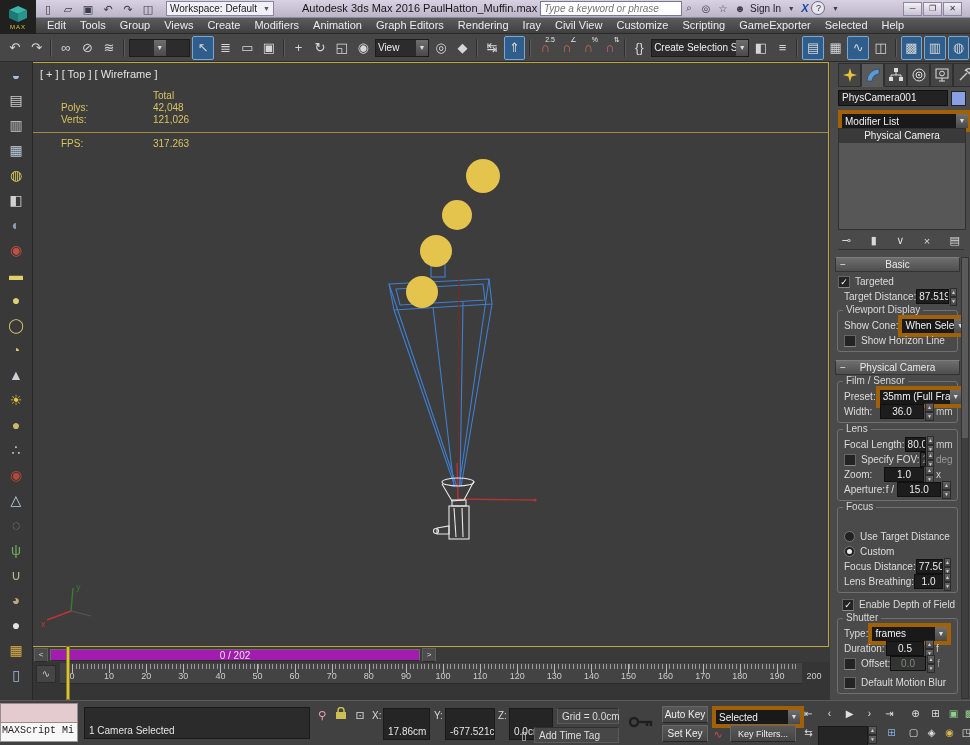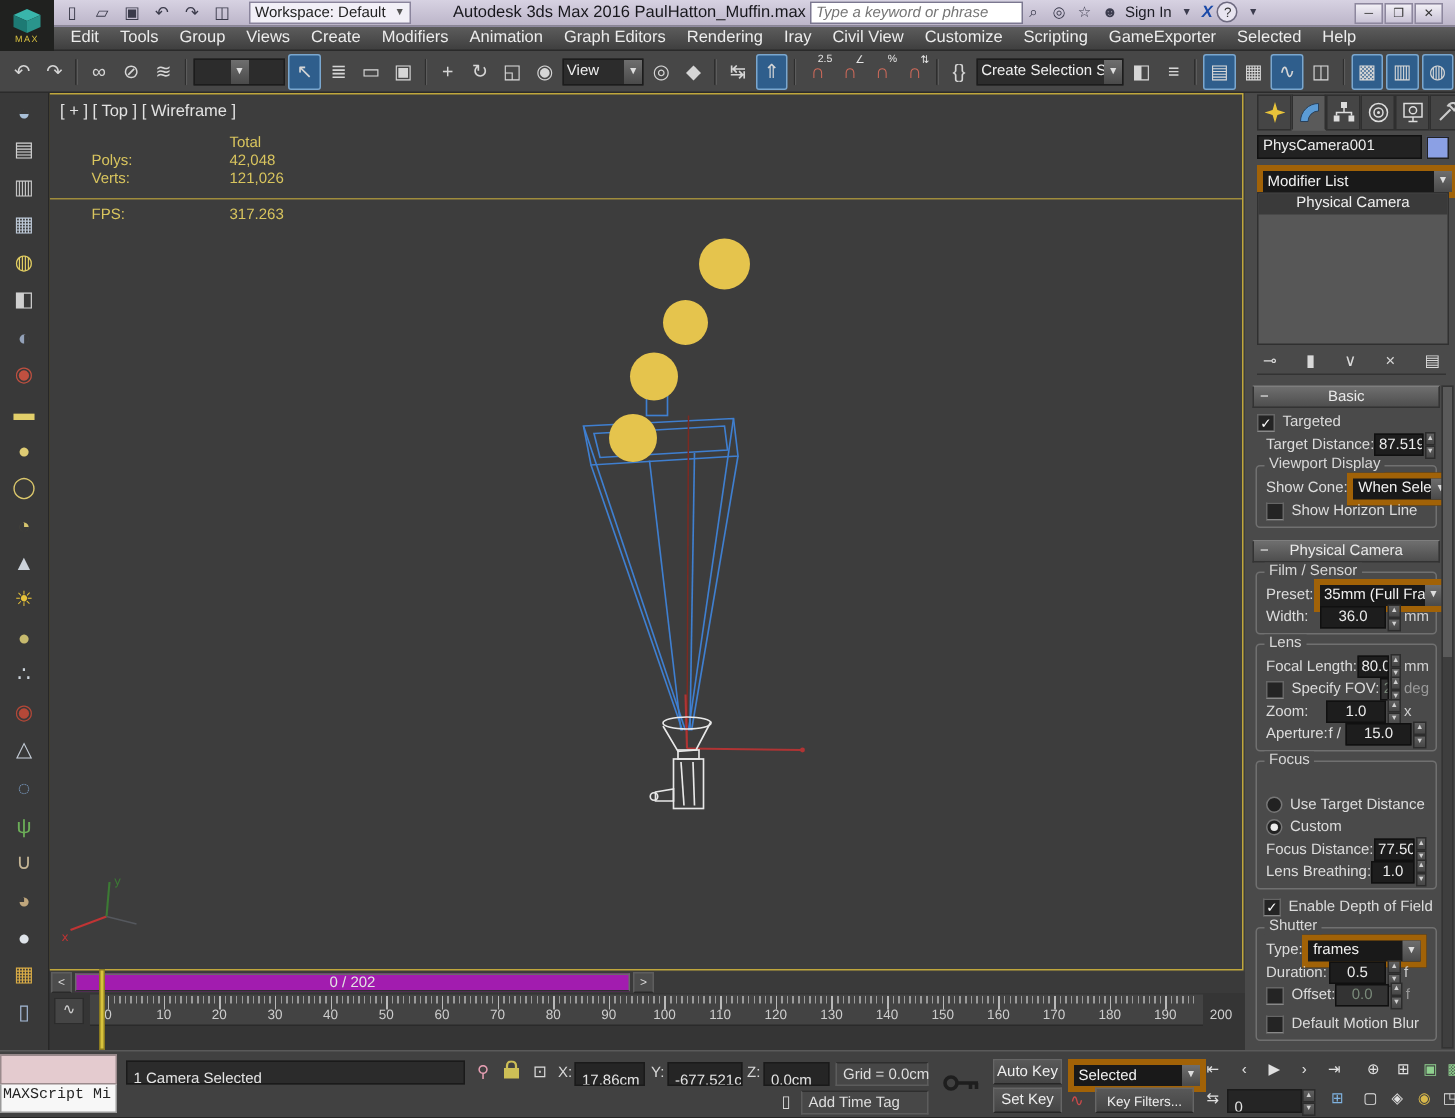--- a/index.html
+++ b/index.html
@@ -102,21 +102,21 @@
   .ruler{position:absolute;left:28px;top:1px;width:742px;height:20px;background:#434343;border-bottom:1px solid #2a2a2a;}
   .ruler .ticks{position:absolute;left:12px;top:1px;width:724px;height:5px;background-image:repeating-linear-gradient(90deg,#9a9a9a 0,#9a9a9a 1px,transparent 1px,transparent 3.71px);}
   .ruler .ticksmaj{position:absolute;left:12px;top:1px;width:724px;height:9px;background-image:repeating-linear-gradient(90deg,#b8b8b8 0,#b8b8b8 1px,transparent 1px,transparent 37.1px);}
   .rl{position:absolute;top:8px;transform:translateX(-50%);font-size:9px;color:#cdcdcd;}
   .tmarker{position:absolute;left:66px;top:646px;width:4px;height:54px;background:#d8c23c;border:1px solid #8a7a20;box-sizing:border-box;z-index:8;}
   
   .statusbar{position:absolute;left:0;top:700px;width:970px;height:45px;background:#414141;border-top:1px solid #5a5a5a;z-index:9;}
   .msl{position:absolute;left:0;top:2px;width:78px;height:41px;}
   .msl .pink{height:20px;background:#e4cbcf;border:1px solid #9a8a8c;box-sizing:border-box;}
   .msl .white{height:19px;background:#f7f7f7;border:1px solid #9a9a9a;border-top:none;box-sizing:border-box;font-family:"Liberation Mono","DejaVu Sans Mono",monospace;font-size:10px;color:#222;padding:2px 1px 0 1px;overflow:hidden;white-space:nowrap;}
-  .sb-fld{position:absolute;height:16px;background:#2b2b2b;border:1px solid #1a1a1a;color:#e4e4e4;font-size:10px;line-height:16px;padding:4px 4px;box-sizing:border-box;overflow:hidden;white-space:nowrap;}
+  .sb-fld{position:absolute;height:16px;background:#2b2b2b;border:1px solid #1a1a1a;color:#e4e4e4;font-size:10px;line-height:16px;padding:15px 4px;box-sizing:border-box;overflow:hidden;white-space:nowrap;}
   .sb-lab{position:absolute;font-size:10px;color:#d8d8d8;}
   .sb-panel{position:absolute;height:16px;background:#474747;border:1px solid #5c5c5c;border-top-color:#2e2e2e;color:#dedede;font-size:10px;line-height:15px;padding:0 4px;box-sizing:border-box;white-space:nowrap;}
   .sb-btn{position:absolute;height:17px;background:linear-gradient(#585858,#454545);border:1px solid #666;border-bottom-color:#262626;color:#eee;font-size:10px;line-height:16px;text-align:center;box-sizing:border-box;}
   .sb-ic{position:absolute;font-size:11px;color:#d8d8d8;text-align:center;width:16px;height:16px;line-height:16px;}
   .pb{position:absolute;width:19px;height:16px;font-size:10px;color:#e0e0e0;text-align:center;line-height:16px;}
   .spin2{position:absolute;display:inline-flex;flex-direction:column;width:9px;}
   .spin2 span{height:7px;font-size:5px;line-height:7px;color:#d0d0d0;background:linear-gradient(#616161,#464646);border:1px solid #2c2c2c;text-align:center;}
   svg text{font-family:"DejaVu Sans",sans-serif;}
 </style>
 </head>

